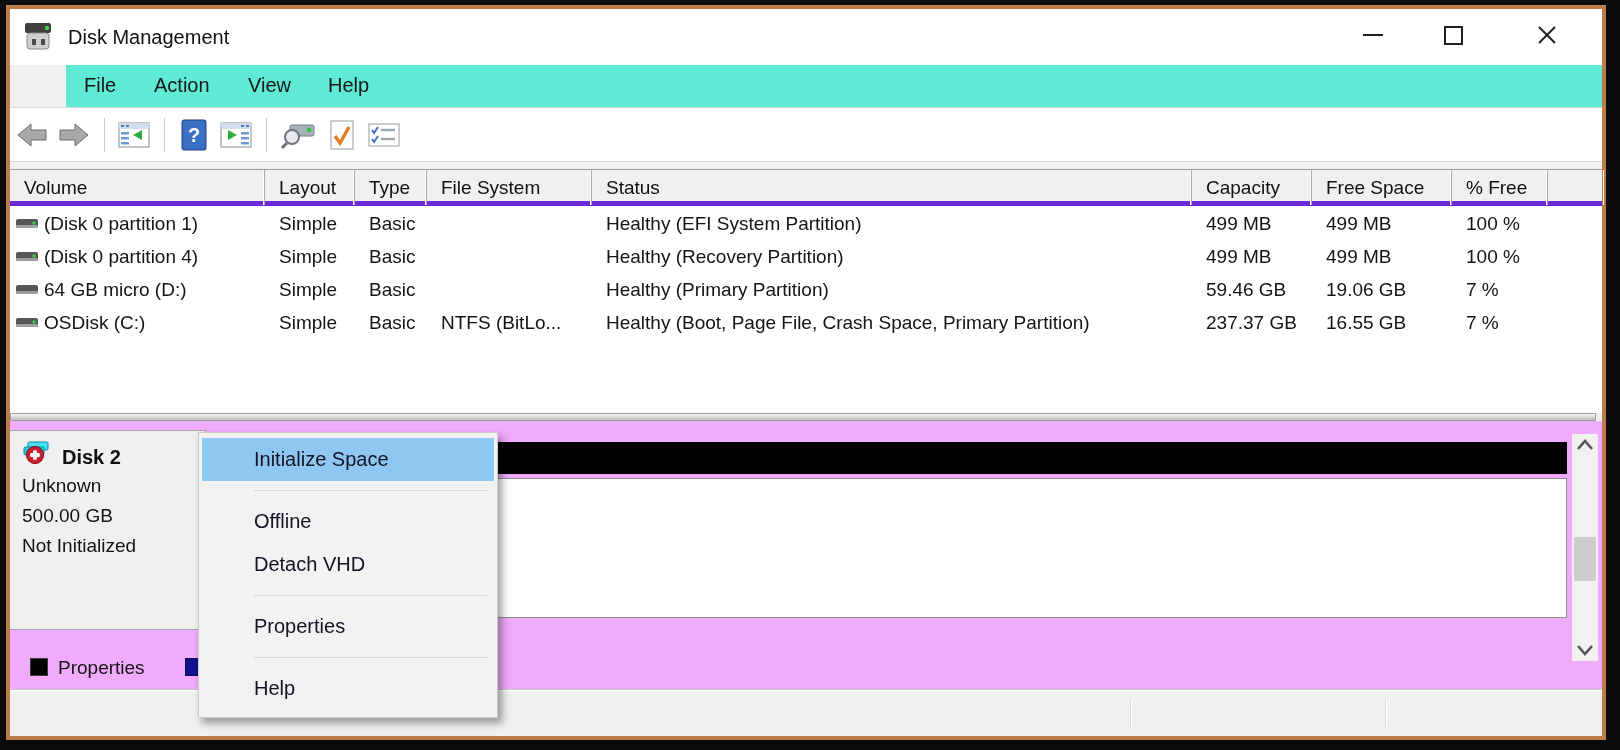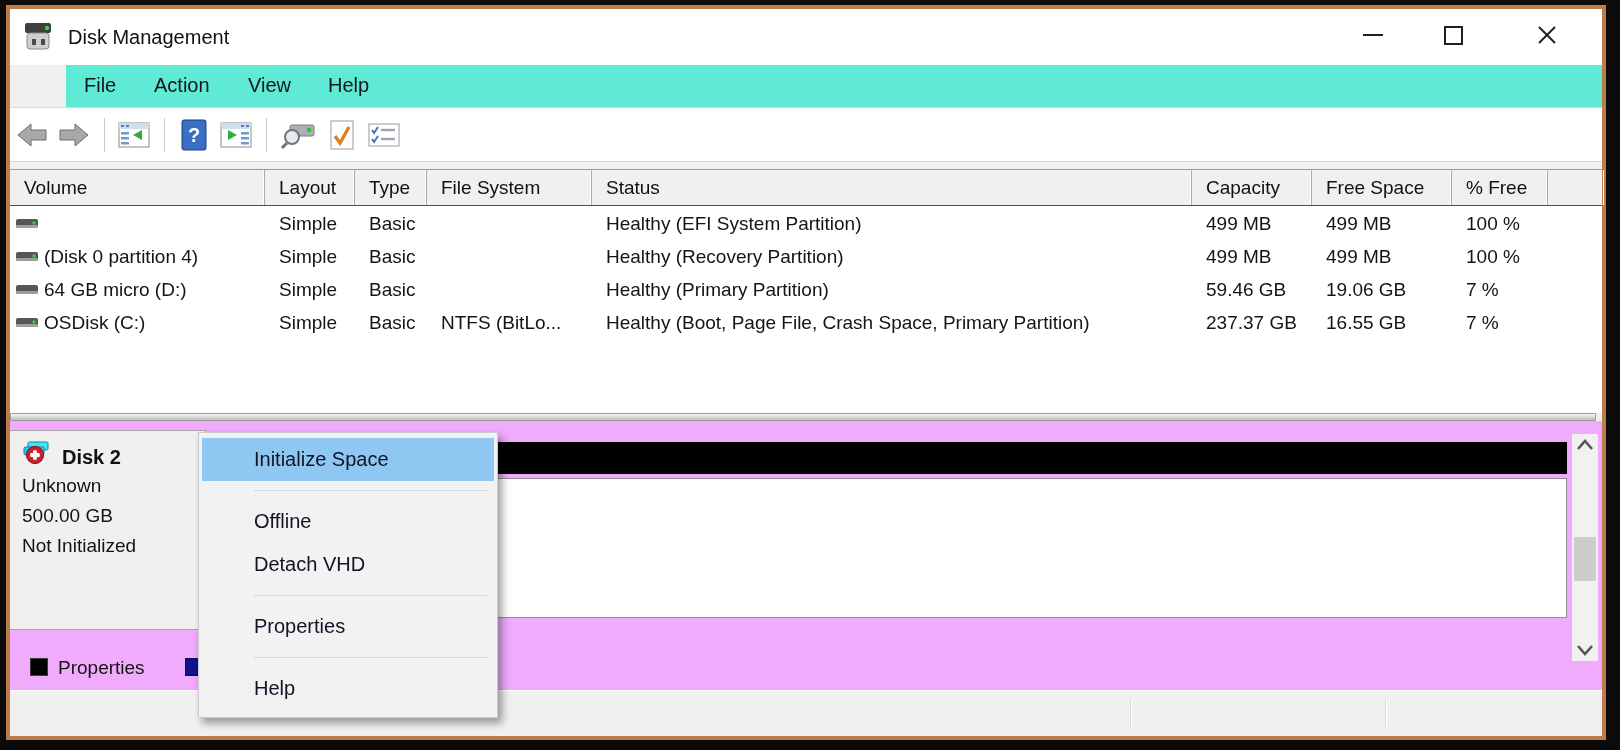--- a/index.html
+++ b/index.html
@@ -25,21 +25,21 @@
   .menu-item{position:absolute;top:0;height:42px;line-height:40px;font-size:20px;color:#161616;padding:0 6px;}
 
   
   .toolbar{position:absolute;left:0;top:98px;right:0;height:55px;background:#ffffff;
            border-top:1px solid #dadada;border-bottom:1px solid #d6d6d6;box-sizing:border-box;}
   .tb-btn{position:absolute;top:7px;width:40px;height:40px;display:flex;align-items:center;justify-content:center;}
   .tb-sep{position:absolute;top:10px;width:1px;height:34px;background:#c9c9c9;}
 
   
   .vol-header{position:absolute;left:0;top:160px;right:0;height:37px;background:#f0f0f0;
-              border-top:1px solid #9a9a9a;border-bottom:1px solid #6d28d9;box-sizing:border-box;}
+              border-top:1px solid #9a9a9a;border-bottom:5px solid #6d28d9;box-sizing:border-box;}
   .hcell{position:absolute;top:0;height:35px;line-height:35px;font-size:19px;color:#111;
          padding-left:14px;border-right:1px solid #ababab;box-sizing:border-box;
          box-shadow:inset -1px 0 0 #ffffff;white-space:nowrap;overflow:hidden;}
   .vol-body{position:absolute;left:0;top:197px;right:0;height:207px;background:#ffffff;}
   .vrow{position:absolute;left:0;right:0;height:33px;}
   .vcell{position:absolute;top:0;height:33px;line-height:33px;font-size:19px;color:#141414;
          padding-left:14px;white-space:nowrap;overflow:hidden;box-sizing:border-box;}
   .vcell.vol{padding-left:34px;}
   .vol-icon{position:absolute;left:6px;top:10px;width:22px;height:14px;}
 
@@ -201,20 +201,21 @@
   </div>
 
   <div class="vol-body">
 
     <div class="vrow" style="top:1px">
       <span class="vol-icon"><svg width="22" height="14" viewBox="0 0 22 14">
               <rect x="0" y="2" width="22" height="9" rx="2" fill="#565656"></rect>
               <rect x="0" y="8" width="22" height="3" rx="1" fill="#9e9e9e"></rect>
               <circle cx="18" cy="6" r="1.8" fill="#3ecb49"></circle>
             </svg></span>
+      <span class="vcell vol" style="left:0;width:255px">(Disk 0 partition 1)</span>
       <span class="vcell" style="left:255px;width:90px">Simple</span>
       <span class="vcell" style="left:345px;width:72px">Basic</span>
       <span class="vcell" style="left:417px;width:165px"></span>
       <span class="vcell" style="left:582px;width:600px">Healthy (EFI System Partition)</span>
       <span class="vcell" style="left:1182px;width:120px">499 MB</span>
       <span class="vcell" style="left:1302px;width:140px">499 MB</span>
       <span class="vcell" style="left:1442px;width:96px">100 %</span>
     </div>
 
     <div class="vrow" style="top:34px">

